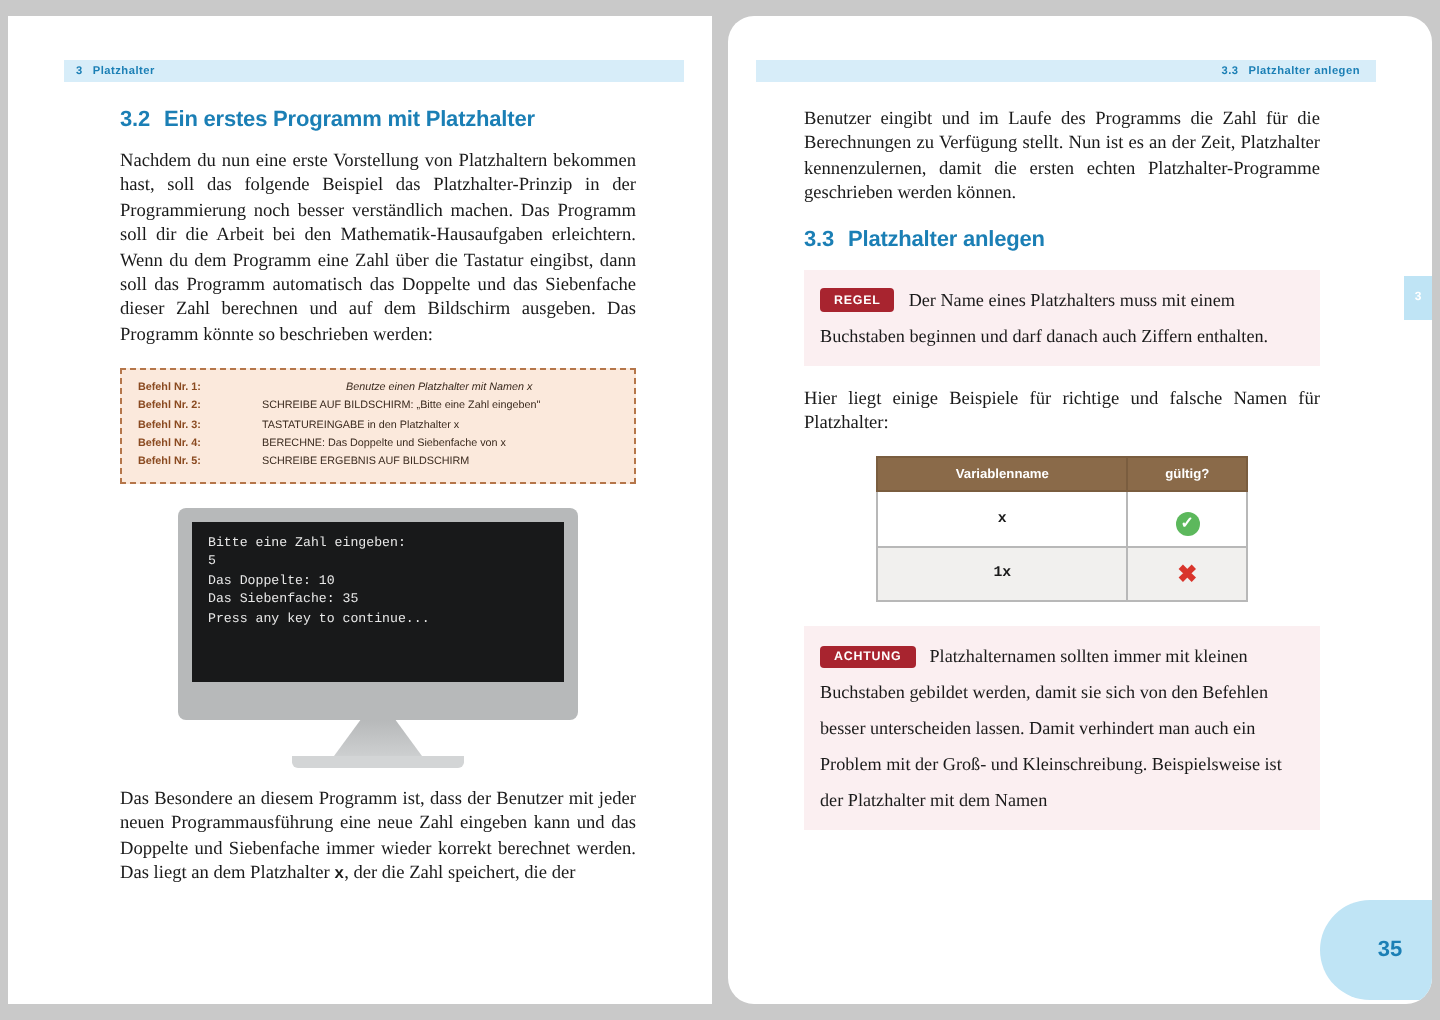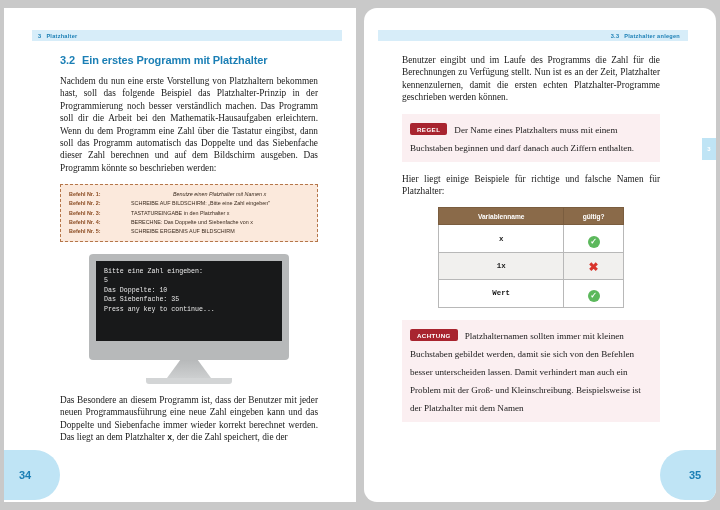--- a/index.html
+++ b/index.html
@@ -288,36 +288,38 @@
           <div class="monitor-chin"></div>
         </div>
         <div class="monitor-neck"></div>
         <div class="monitor-base"></div>
       </div>
 
       <p class="body"><span>Das Besondere an diesem Programm ist, dass der Benutzer mit jeder neuen Programmausführung eine neue Zahl eingeben kann und das Doppelte und Siebenfache immer wieder korrekt berechnet werden. Das liegt an dem Platzhalter </span><b class="mono-inline">x</b><span>, der die Zahl speichert, die der</span></p>
 
     </div>
 
-    <div class="pagenum pagenum-left">34</div>
   </div>
 
   <div class="page page-right">
 
     <div class="runhead runhead-right">
       <span class="rh-num">3.3</span>
       <span>Platzhalter anlegen</span>
     </div>
 
     <div class="side-tab">3</div>
 
     <div class="col col-right">
 
       <p class="body">Benutzer eingibt und im Laufe des Programms die Zahl für die Berechnungen zu Verfügung stellt. Nun ist es an der Zeit, Platzhalter kennenzulernen, damit die ersten echten Platzhalter-Programme geschrieben werden können.</p>
 
+      <h2 class="section">
+        <span class="num">3.3</span><span>Platzhalter anlegen</span>
+      </h2>
 
 
       <div class="callout">
         <span class="badge">REGEL</span><p>Der Name eines Platzhalters muss mit einem Buchstaben beginnen und darf danach auch Ziffern enthalten.</p>
       </div>
 
       <p class="body">Hier liegt einige Beispiele für richtige und falsche Namen für Platzhalter:</p>
 
       <div class="tbl-wrap">
         <table class="vars">
@@ -333,26 +335,20 @@
               <td class="valid">
                 <span class="mark mark-ok">✓</span>
               </td>
             </tr>
             <tr>
               <td class="varname">1x</td>
               <td class="valid">
                 <span class="mark mark-no">✖</span>
               </td>
             </tr>
-            <tr>
-              <td class="varname">Wert</td>
-              <td class="valid">
-                <span class="mark mark-ok">✓</span>
-              </td>
-            </tr>
           </tbody>
         </table>
       </div>
 
       <div class="callout">
         <span class="badge">ACHTUNG</span><p><span>Platzhalternamen sollten immer mit kleinen Buchstaben gebildet werden, damit sie sich von den Befehlen besser unterscheiden lassen. Damit verhindert man auch ein Problem mit der Groß- und Kleinschreibung. Beispielsweise ist der Platzhalter mit dem Namen </span></p>
       </div>
 
     </div>
 

